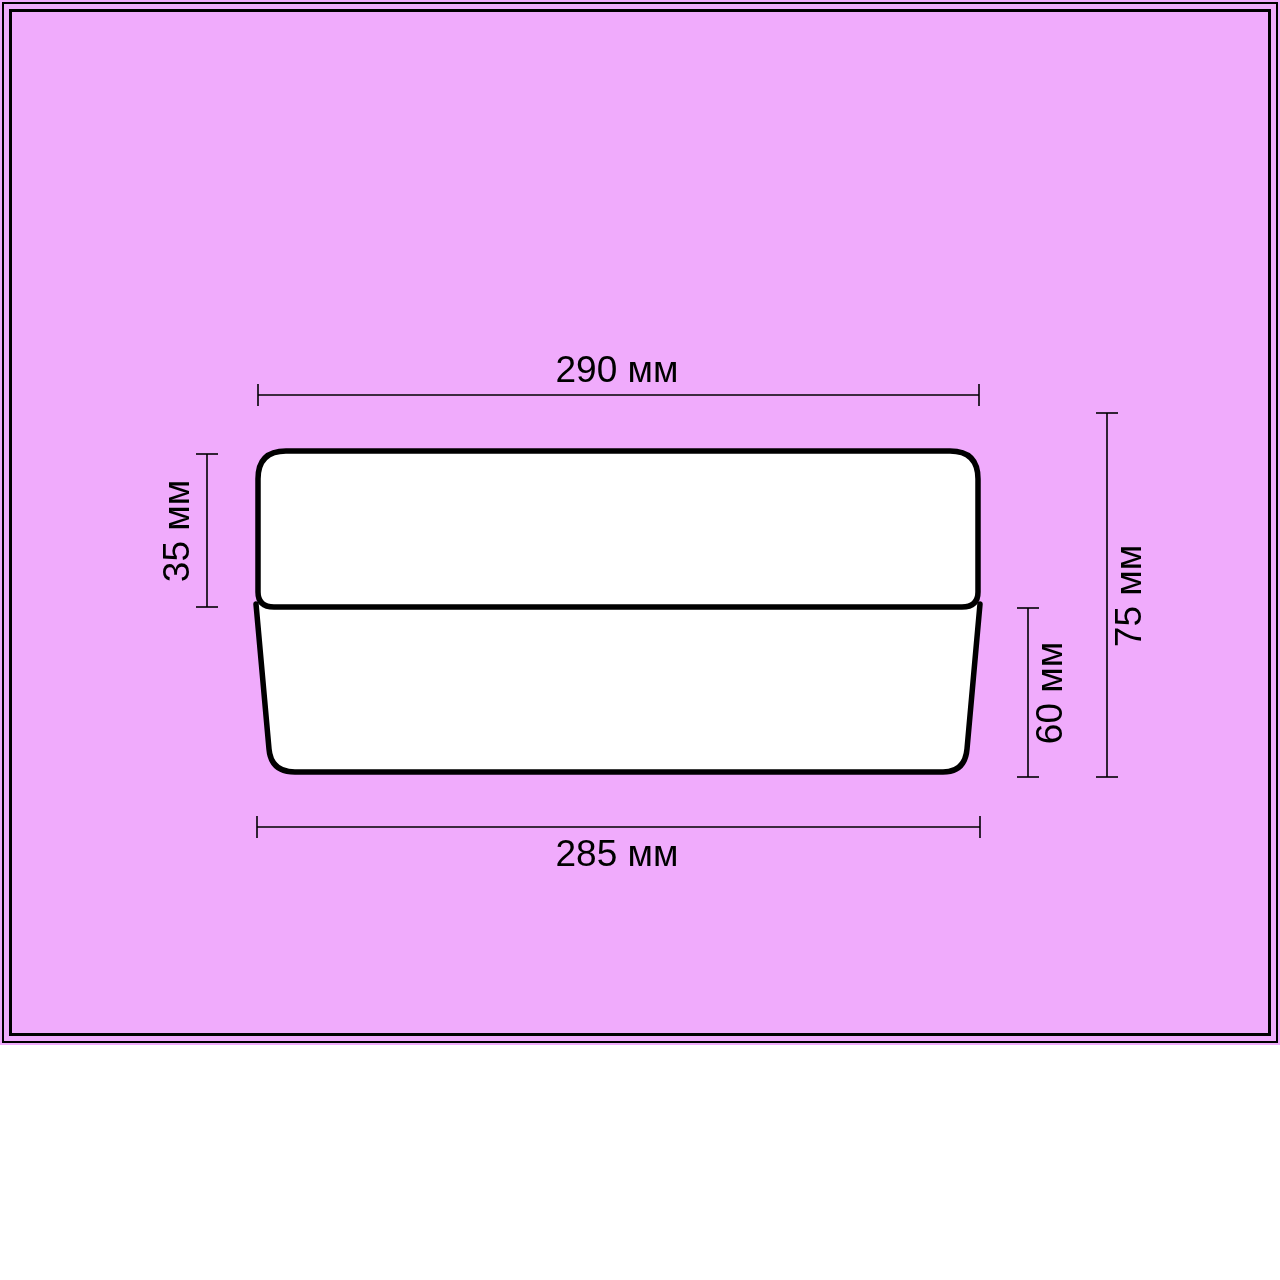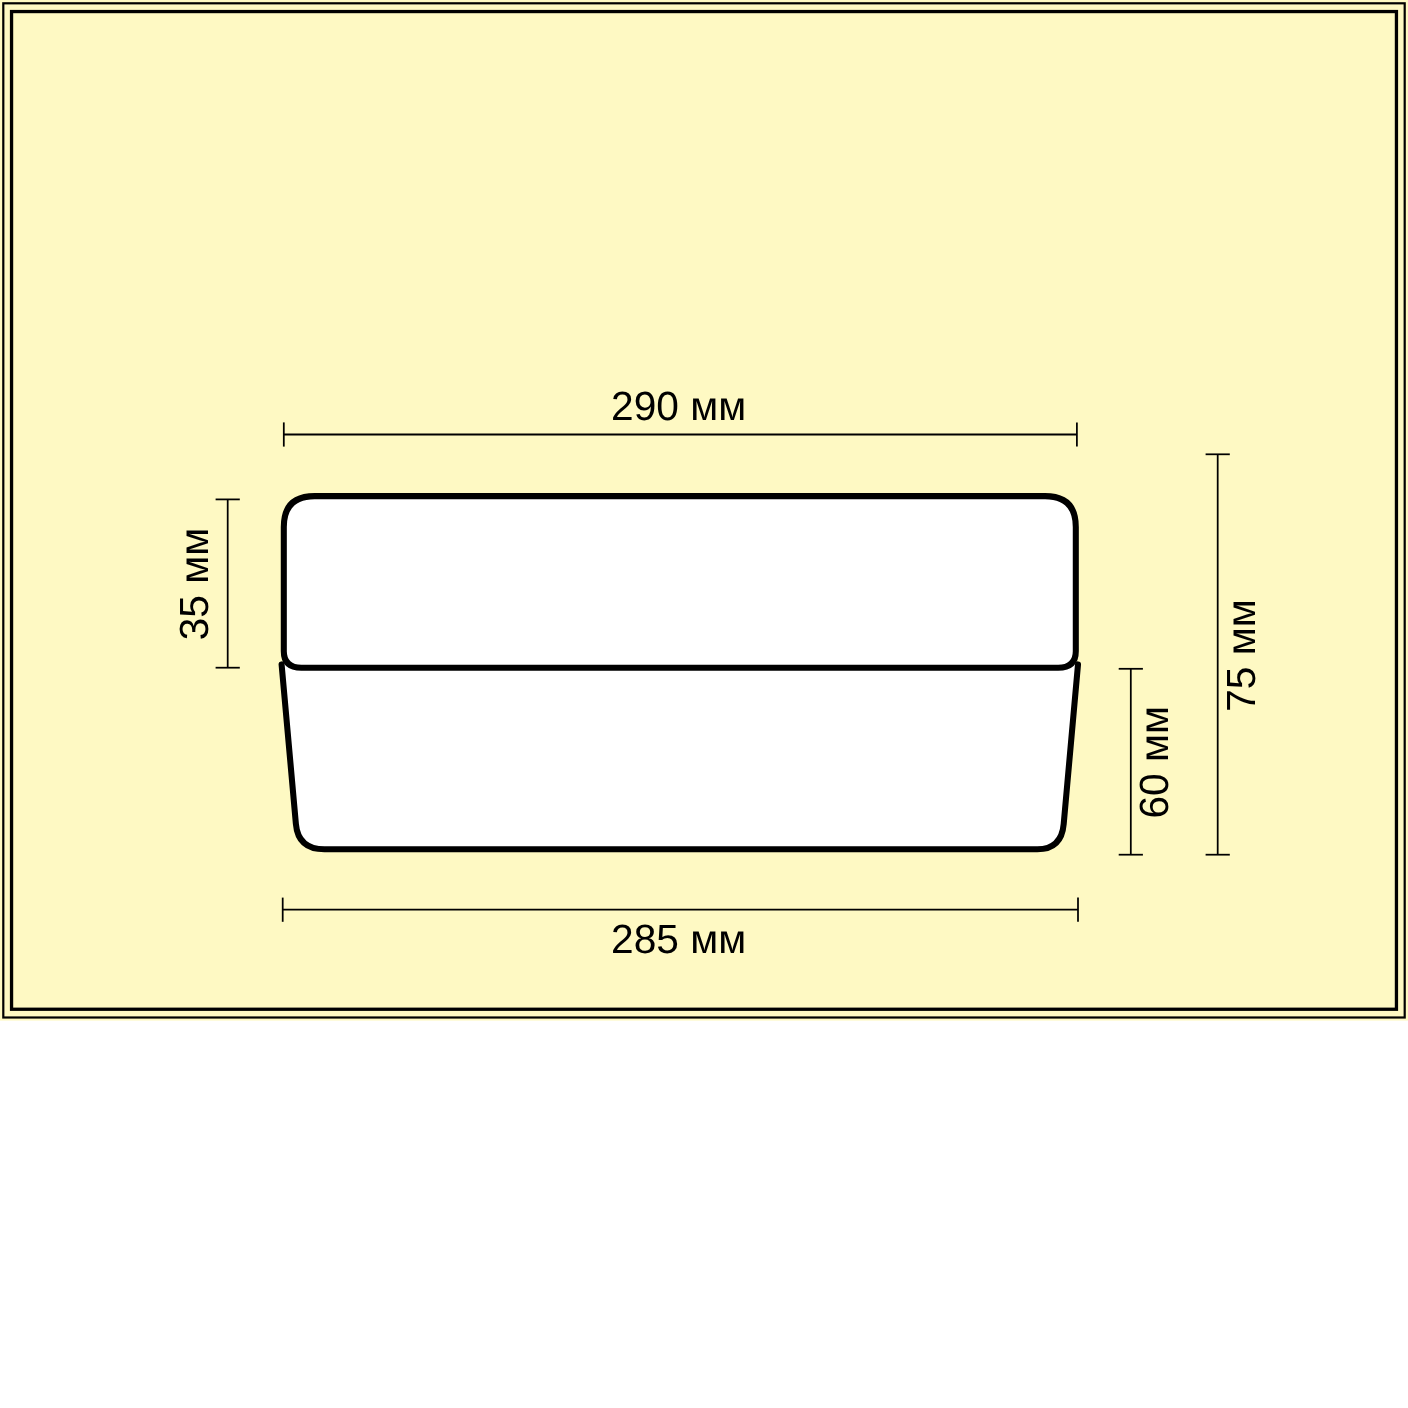--- a/index.html
+++ b/index.html
@@ -4,22 +4,22 @@
 <style>
   html, body {
     margin: 0;
     padding: 0;
     background: #ffffff;
     font-family: "Liberation Sans", sans-serif;
   }
   .canvas {
     position: relative;
     width: 1280px;
-    height: 928px;
-    background: #fef9c3;
+    height: 1045px;
+    background: #f0abfc;
     overflow: hidden;
   }
   .frame-outer {
     position: absolute;
     inset: 2px;
     border: 2px solid #000000;
     pointer-events: none;
   }
   .frame-inner {
     position: absolute;

